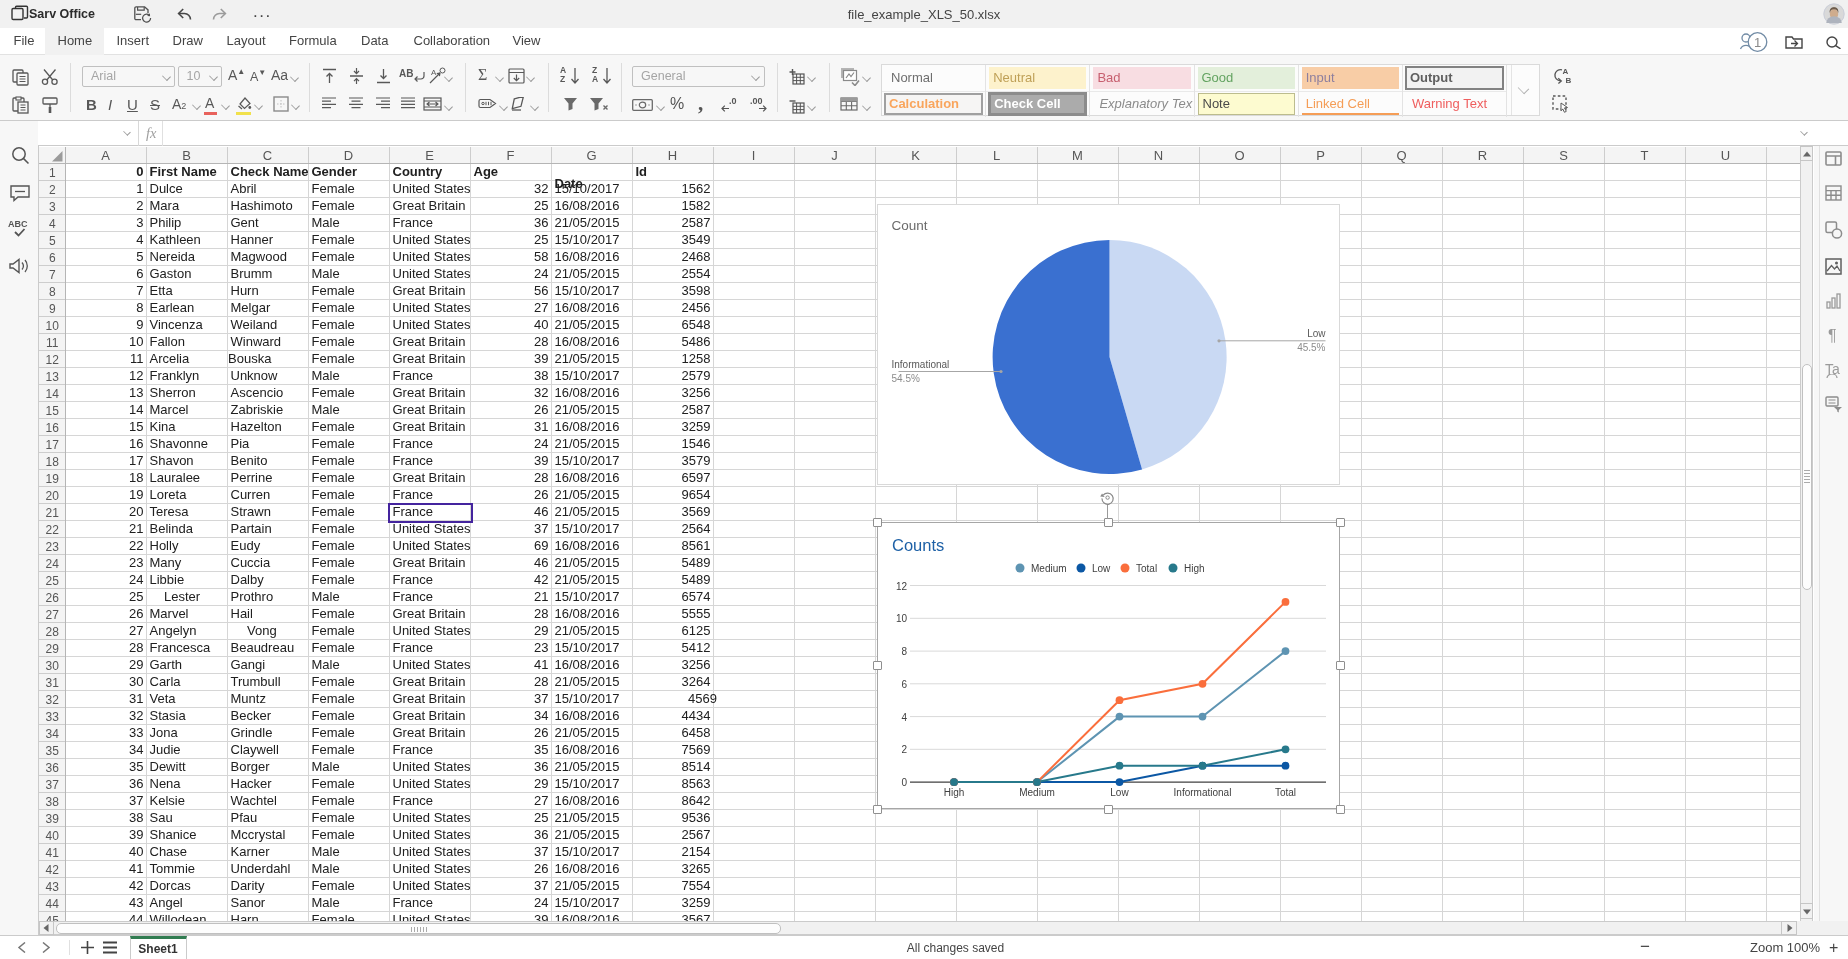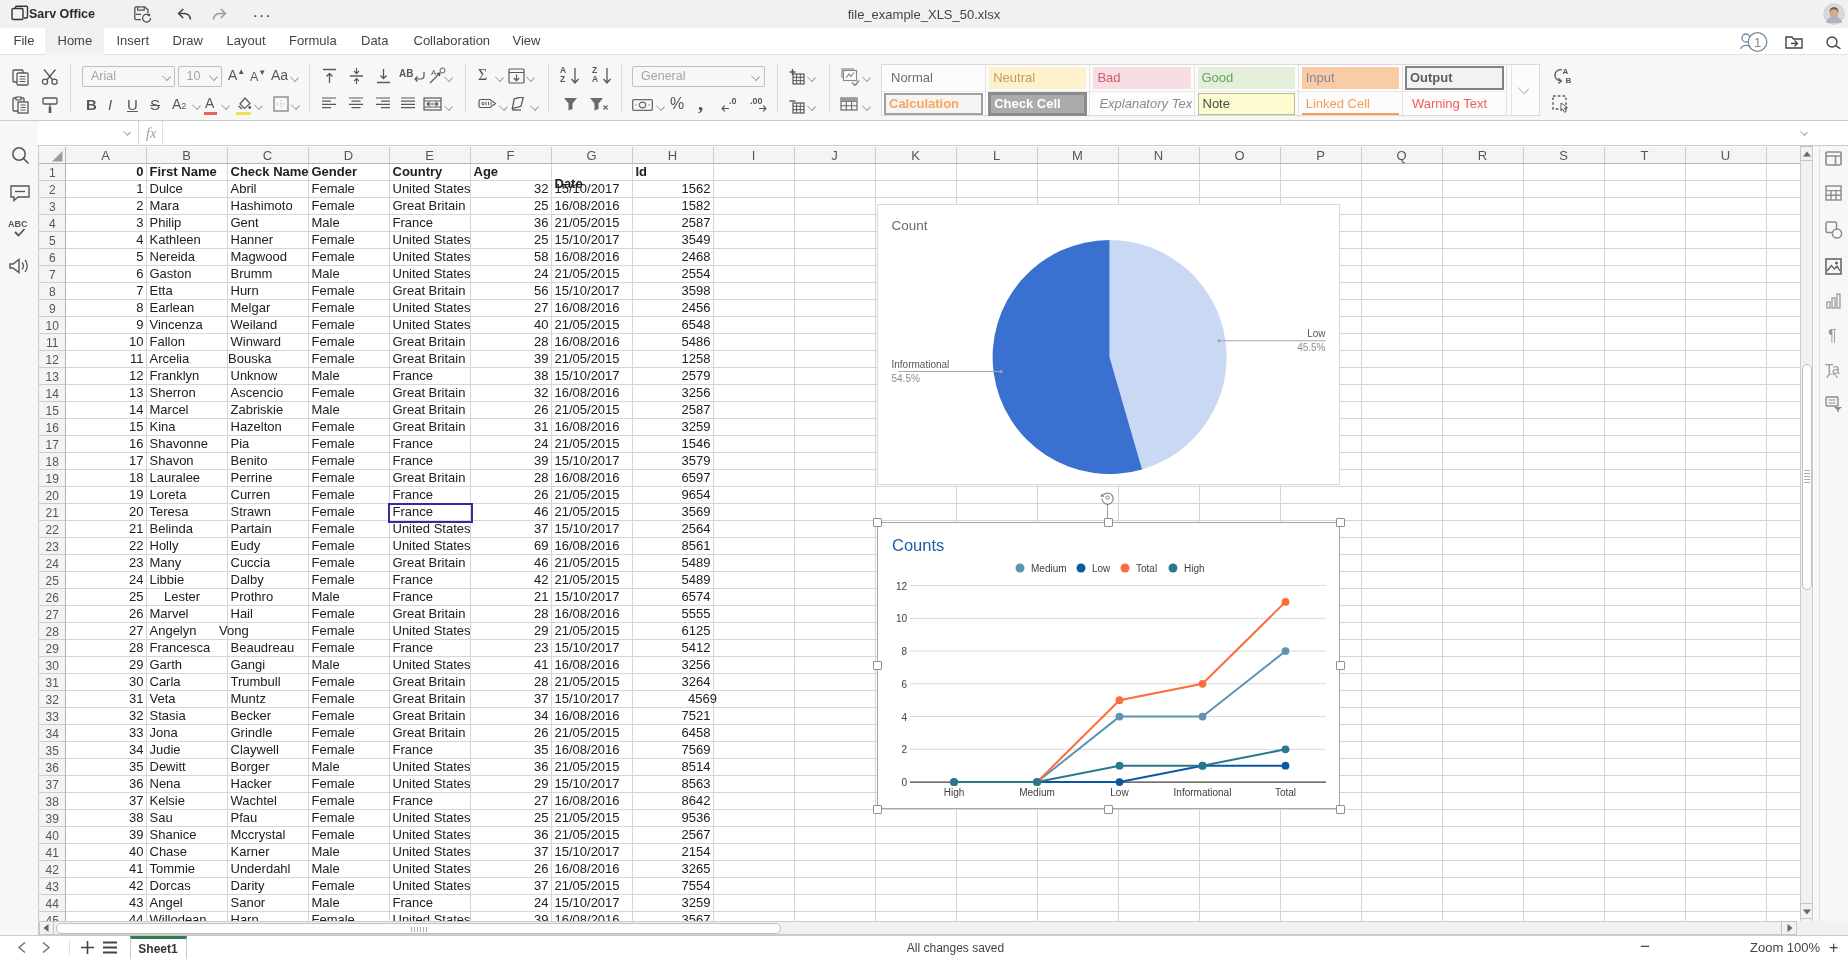--- a/index.html
+++ b/index.html
@@ -633,21 +633,21 @@
 <div class="c R" style="left:65.5px;top:606px">26</div>
 <div class="c L" style="left:146.5px;top:606px">Marvel</div>
 <div class="c L" style="left:227.5px;top:606px">Hail</div>
 <div class="c L" style="left:308.5px;top:606px">Female</div>
 <div class="c L" style="left:389.5px;top:606px">Great Britain</div>
 <div class="c R" style="left:470.5px;top:606px">28</div>
 <div class="c L" style="left:551.5px;top:606px">16/08/2016</div>
 <div class="c R" style="left:632.5px;top:606px">5555</div>
 <div class="c R" style="left:65.5px;top:623px">27</div>
 <div class="c L" style="left:146.5px;top:623px">Angelyn</div>
-<div class="c L" style="left:216px;top:623px">Vong</div>
+<div class="c L" style="left:244px;top:623px">Vong</div>
 <div class="c L" style="left:308.5px;top:623px">Female</div>
 <div class="c L" style="left:389.5px;top:623px">United States</div>
 <div class="c R" style="left:470.5px;top:623px">29</div>
 <div class="c L" style="left:551.5px;top:623px">21/05/2015</div>
 <div class="c R" style="left:632.5px;top:623px">6125</div>
 <div class="c R" style="left:65.5px;top:640px">28</div>
 <div class="c L" style="left:146.5px;top:640px">Francesca</div>
 <div class="c L" style="left:227.5px;top:640px">Beaudreau</div>
 <div class="c L" style="left:308.5px;top:640px">Female</div>
 <div class="c L" style="left:389.5px;top:640px">France</div>
@@ -678,21 +678,21 @@
 <div class="c R" style="left:470.5px;top:691px">37</div>
 <div class="c L" style="left:551.5px;top:691px">15/10/2017</div>
 <div class="c R" style="left:639px;top:691px">4569</div>
 <div class="c R" style="left:65.5px;top:708px">32</div>
 <div class="c L" style="left:146.5px;top:708px">Stasia</div>
 <div class="c L" style="left:227.5px;top:708px">Becker</div>
 <div class="c L" style="left:308.5px;top:708px">Female</div>
 <div class="c L" style="left:389.5px;top:708px">Great Britain</div>
 <div class="c R" style="left:470.5px;top:708px">34</div>
 <div class="c L" style="left:551.5px;top:708px">16/08/2016</div>
-<div class="c R" style="left:632.5px;top:708px">7521</div>
+<div class="c R" style="left:632.5px;top:708px">4434</div>
 <div class="c R" style="left:65.5px;top:725px">33</div>
 <div class="c L" style="left:146.5px;top:725px">Jona</div>
 <div class="c L" style="left:227.5px;top:725px">Grindle</div>
 <div class="c L" style="left:308.5px;top:725px">Female</div>
 <div class="c L" style="left:389.5px;top:725px">Great Britain</div>
 <div class="c R" style="left:470.5px;top:725px">26</div>
 <div class="c L" style="left:551.5px;top:725px">21/05/2015</div>
 <div class="c R" style="left:632.5px;top:725px">6458</div>
 <div class="c R" style="left:65.5px;top:742px">34</div>
 <div class="c L" style="left:146.5px;top:742px">Judie</div>

